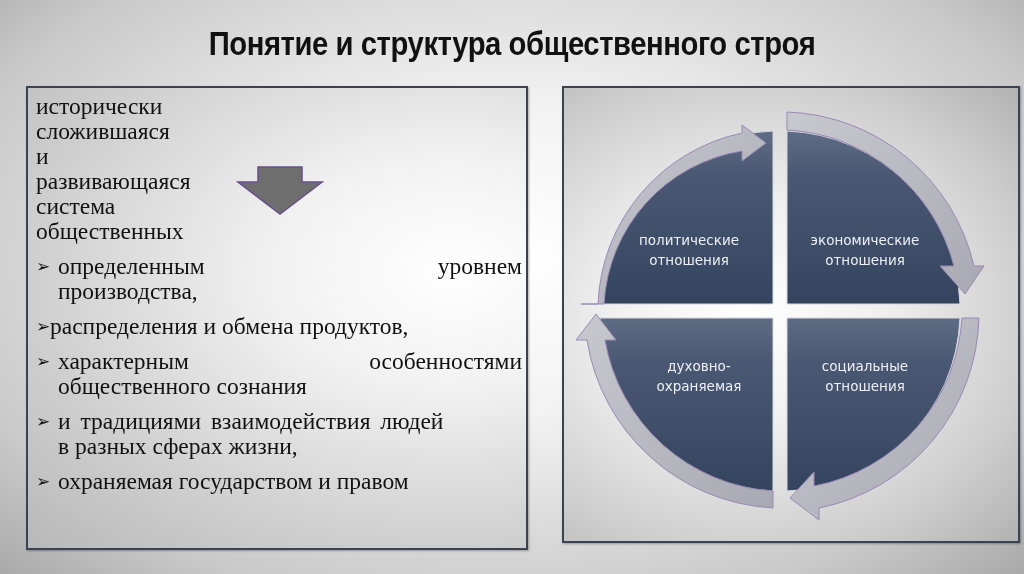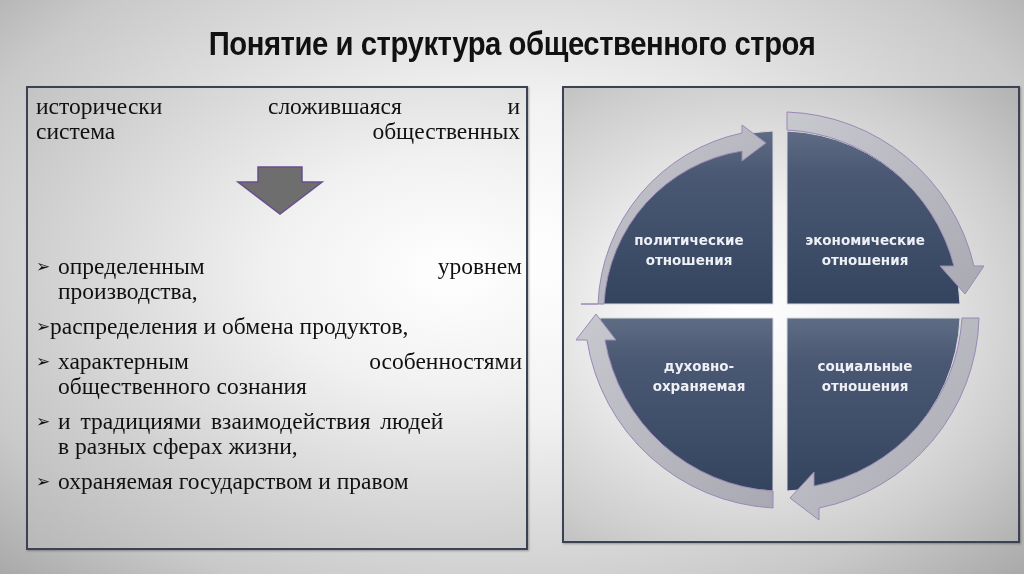--- a/index.html
+++ b/index.html
@@ -17,57 +17,57 @@
   .left-box {
     position:absolute; left:26px; top:86px; width:502px; height:464px;
     border:2px solid #3c4253; box-sizing:border-box;
     background: radial-gradient(ellipse at 85% 40%, #ffffff 0%, #f1f1f1 30%, #cfcfcf 70%, #b8b8b8 100%);
     box-shadow: 1px 1px 2px rgba(0,0,0,0.3);
   }
   .para {
     position:absolute; left:8px; width:484px; font-size:23.5px; line-height:25px; color:#111;
     text-align:justify; text-align-last:left;
   }
-  .justify-line { display:flex; justify-content:space-between; }
+  .justify-line { display:flex; justify-content:space-between;flex-direction:column; }
   .down-arrow { position:absolute; left:208px; top:78px; }
   .org {
     position:absolute; left:14px; top:132px; font-size:23.5px; color:#111; line-height:25px;
   }
   .bullets { position:absolute; left:8px; top:166px; width:486px; }
   .bullet { position:relative; font-size:23.5px; line-height:25px; color:#111; margin-bottom:10px; }
   .bullet .mark { position:absolute; left:0; top:0; font-family:"DejaVu Sans", sans-serif; font-size:17px; }
   .bullet .ln { display:block; padding-left:22px; }
   .bullet.tight .ln { padding-left:14px; }
   .bullet .jl { display:flex; justify-content:space-between;align-items:center; }
   .right-box {
     position:absolute; left:562px; top:86px; width:458px; height:457px;
     border:2px solid #3c4253; box-sizing:border-box;
     background: radial-gradient(ellipse at 40% 50%, #ffffff 0%, #f0f0f0 35%, #cdcdcd 75%, #b2b2b2 100%);
     box-shadow: 1px 1px 2px rgba(0,0,0,0.3);
-    font-weight: bold;
   }
   .cycle { position:absolute; left:0; top:0; }
   .qlabel {
     position:absolute; width:150px; text-align:center; color:#eef0f5;
     font-family:"DejaVu Sans", sans-serif; font-size:13.5px; line-height:20px;
   }
 </style>
 </head>
 <body>
 
 <div class="title">Понятие и структура общественного строя</div>
 
 <div class="left-box">
   <div class="para" style="top:6px;">
     <div class="justify-line">
       <span>исторически</span>
       <span>сложившаяся</span>
       <span>и</span>
     </div>
     <div class="justify-line">
+      <span>развивающаяся</span>
       <span>система</span>
       <span>общественных</span>
     </div>
   </div>
 
   <svg class="down-arrow" width="88" height="50" viewBox="0 0 88 50">
     <polygon points="22,1 66,1 66,16 86,16 44,48 2,16 22,16" fill="#6e6e6e" stroke="#6a4f8c" stroke-width="1.5"></polygon>
   </svg>
 
 

